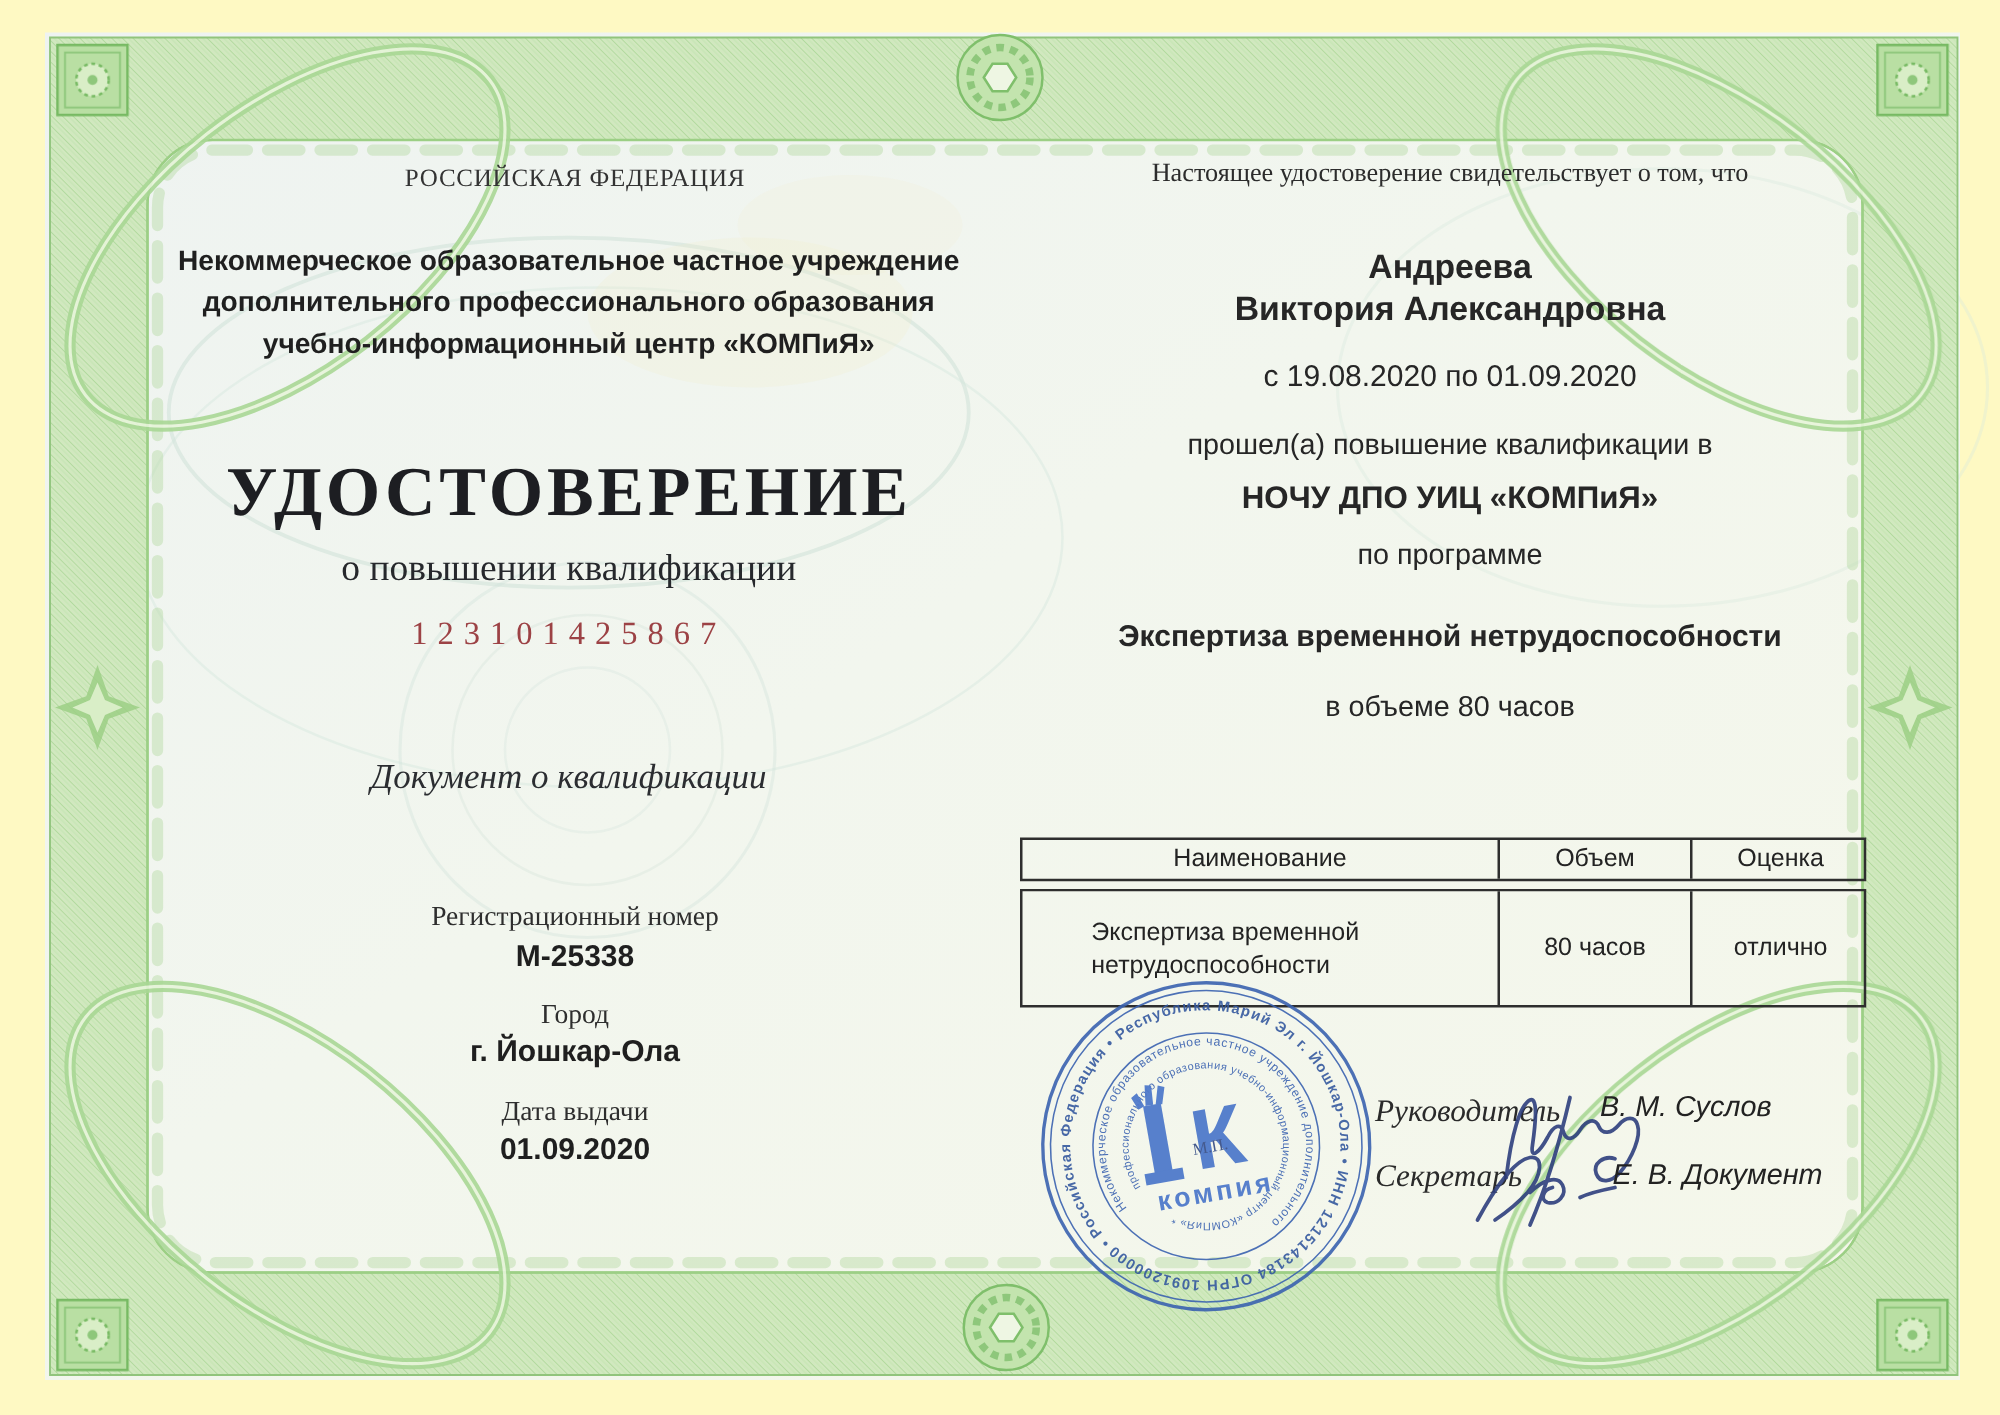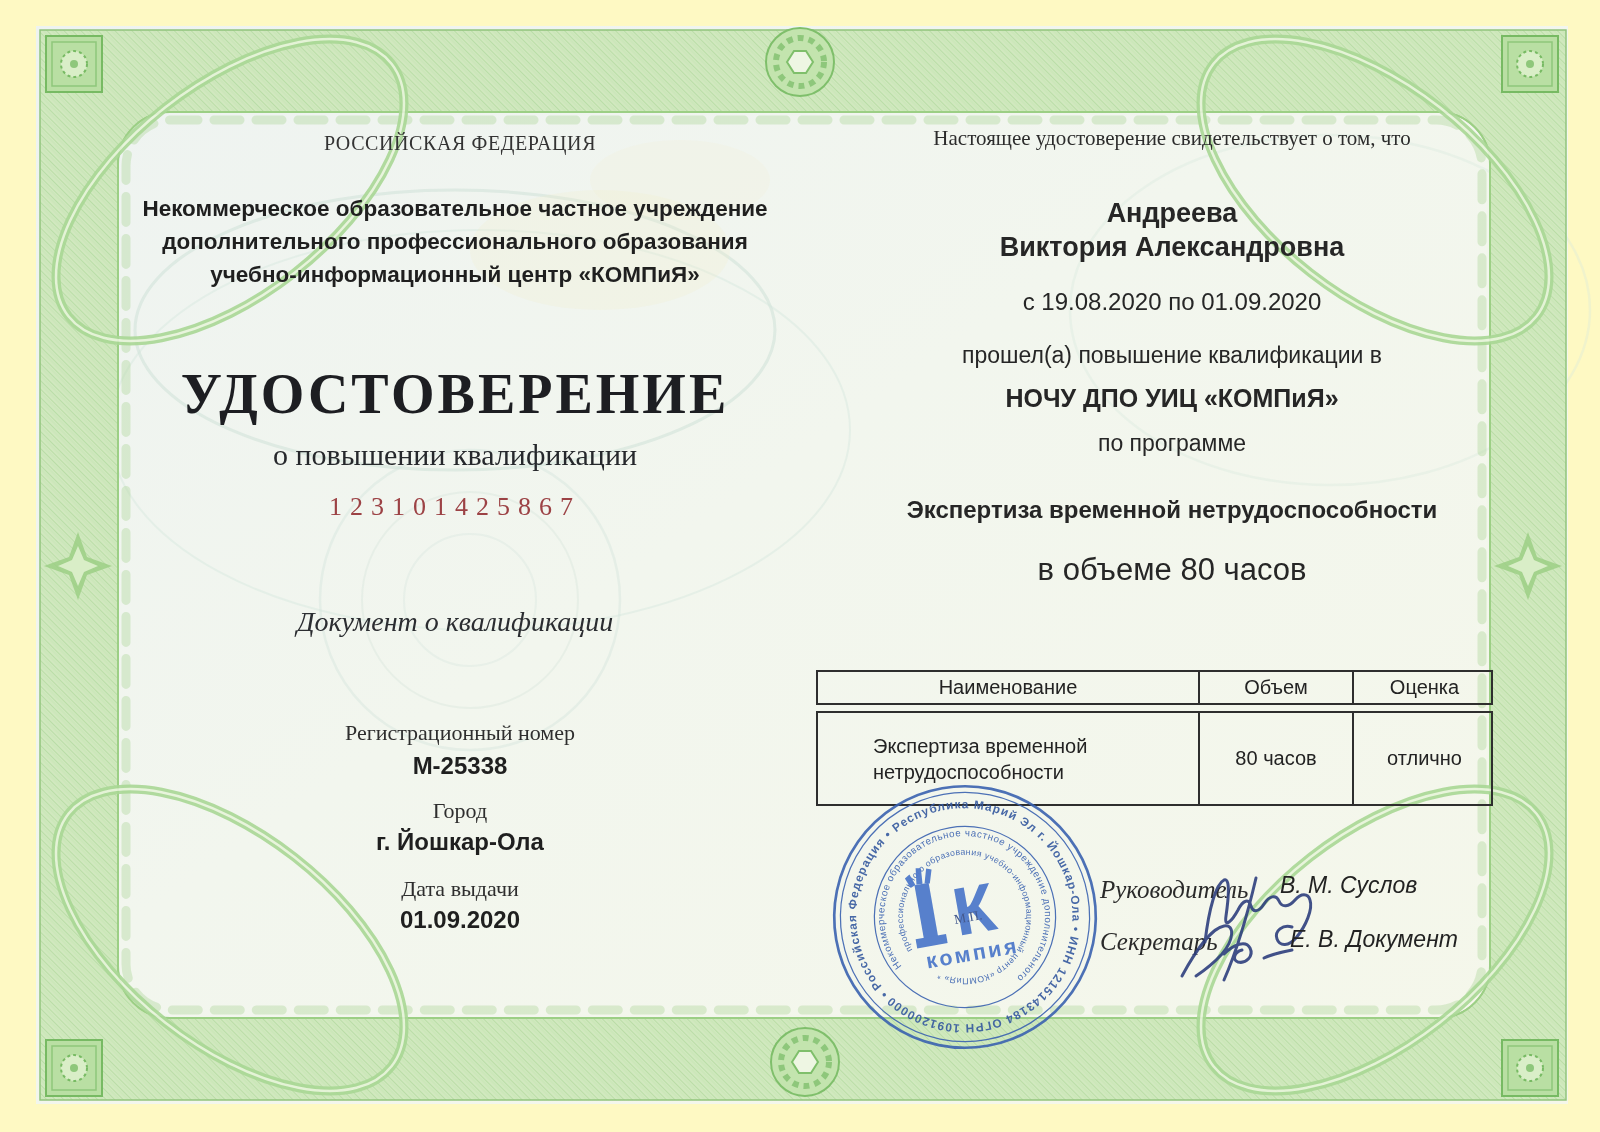--- a/index.html
+++ b/index.html
@@ -17,30 +17,30 @@
   .country{left:120px;top:132px;width:680px;font-size:20px;letter-spacing:.6px;color:#333;}
   .inst{left:90px;top:192px;width:730px;font-size:22.5px;line-height:33px;color:#1f1f1f;}
   .title{left:100px;top:362px;width:710px;font-size:56px;letter-spacing:3px;color:#1d1e22;}
   .subtitle{left:100px;top:438px;width:710px;font-size:30px;color:#26282c;}
   .serial{left:100px;top:492px;width:710px;font-size:26px;letter-spacing:8px;color:#9c4245;}
   .doctype{left:100px;top:606px;width:710px;font-size:28px;color:#2b2d31;}
   .lbl{left:120px;width:680px;font-size:22px;color:#2e2e2e;}
   .val{left:120px;width:680px;font-size:24px;color:#1f1f1f;}
 
   
-  .rcol{left:890px;width:540px;margin-left:12px;}
+  .rcol{left:890px;width:540px;}
   .statement{top:126px;font-size:21px;color:#2c2c2c;}
   .lastname{top:198px;font-size:27px;}
   .fullname{top:232px;font-size:27px;}
   .period{top:288px;font-size:24px;}
   .completed{top:342px;font-size:23px;}
   .orgshort{top:384px;font-size:25px;}
   .proglabel{top:430px;font-size:23px;}
   .progname{top:496px;font-size:24px;}
-  .volume{top:552px;font-size:31px;}
+  .volume{top:552px;font-size:23px;}
 
   
   .tbl-head,.tbl-body{position:absolute;left:816px;width:677px;display:grid;
       grid-template-columns:382px 154px 141px;border:2px solid #2e2e2e;box-sizing:border-box;
       background:rgba(255,255,255,0.0);}
   .tbl-head{top:670px;height:35px;}
   .tbl-body{top:711px;height:95px;}
   .tbl-head>div,.tbl-body>div{display:flex;align-items:center;justify-content:center;
       border-right:2px solid #2e2e2e;font-size:20px;color:#232323;}
   .tbl-head>div:last-child,.tbl-body>div:last-child{border-right:none;}

